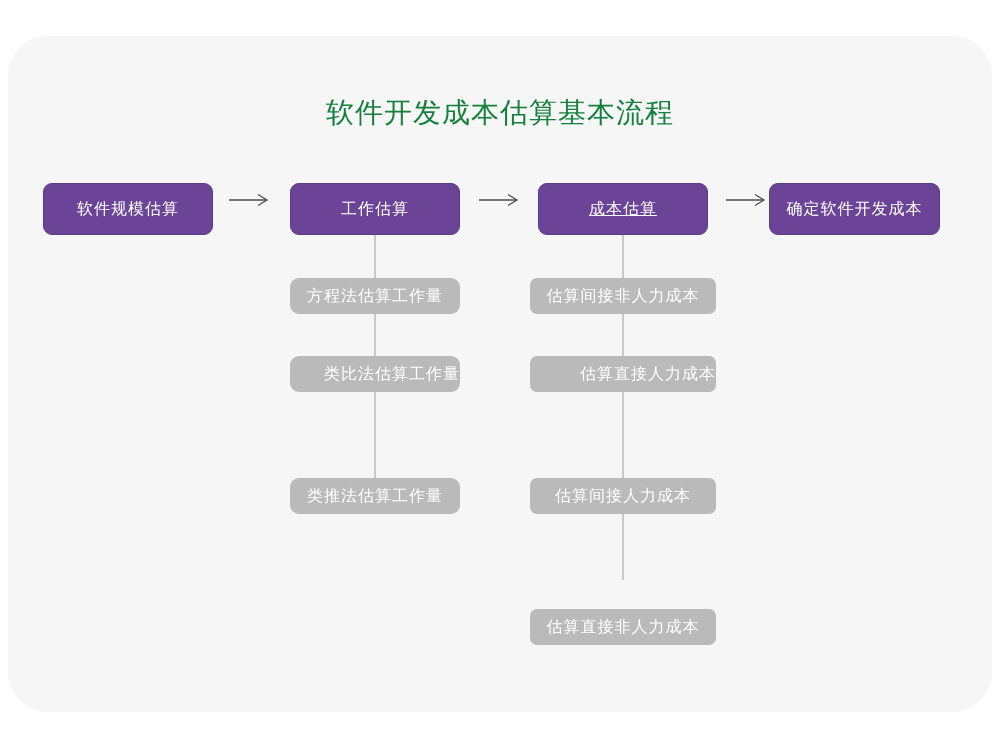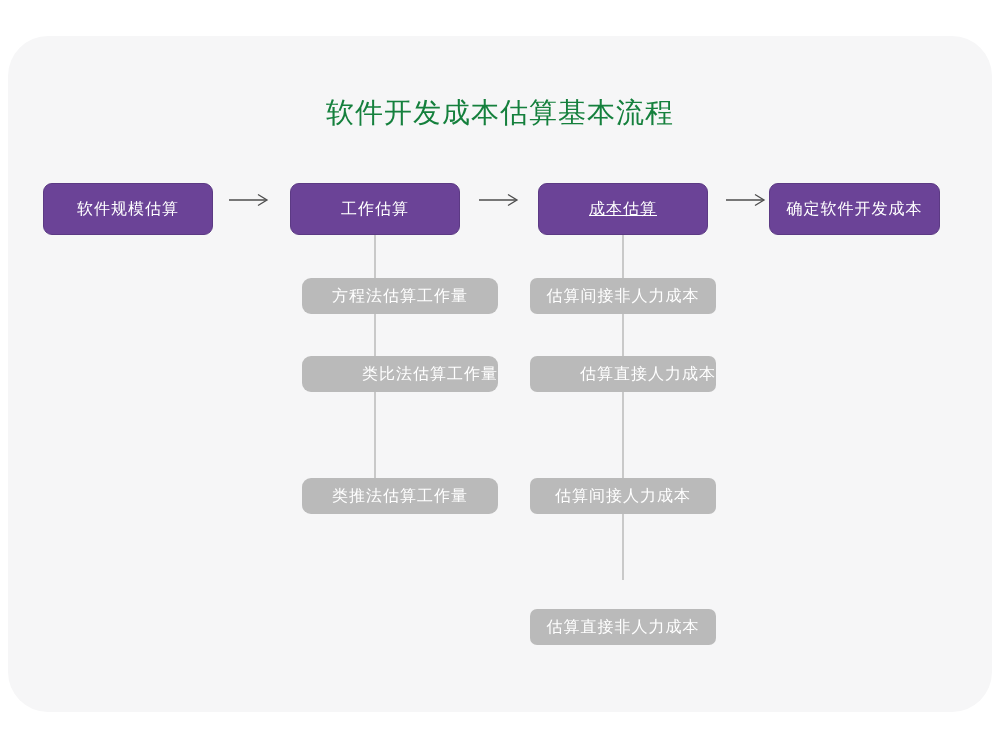--- a/index.html
+++ b/index.html
@@ -80,21 +80,21 @@
     border-radius: 9px;
     color: #ffffff;
     font-size: 16px;
     letter-spacing: 1px;
     display: flex;
     align-items: center;
     justify-content: center;
     box-sizing: border-box;
     z-index: 2;
   }
-  .col-work { left: 290px; width: 196px; margin-left: 12px; }
+  .col-work { left: 290px; width: 170px; }
   .col-cost { left: 530px; width: 186px; border-radius: 7px; }
   .row-1 { top: 278px; }
   .row-2 { top: 356px; justify-content: flex-end; }
   .row-3 { top: 478px; }
   .row-4 { top: 609px; }
 </style>
 </head>
 <body>
 
 <div class="canvas-card"></div>

